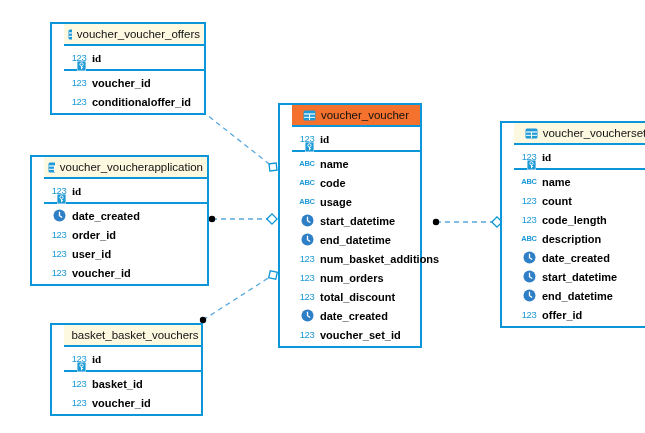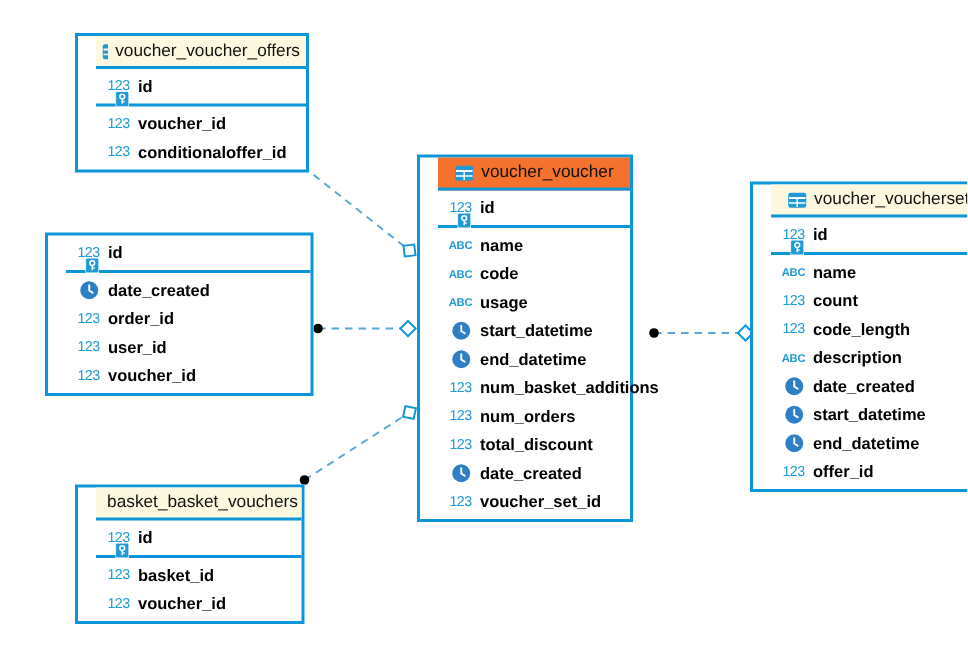--- a/index.html
+++ b/index.html
@@ -18,21 +18,21 @@
     background:var(--header-cream);border-bottom:2px solid var(--border-blue);
     padding:0 4px;font-size:11.5px;color:#111;white-space:nowrap;
   }
   .t-header.hl{background:var(--header-orange);}
   .t-section-pk{border-bottom:2px solid var(--border-blue);padding:2px 0;}
   .t-section-fields{padding:2px 0;}
   .col-row{
     display:flex;align-items:center;height:19px;padding:0 4px;
     font-size:11px;color:#000;white-space:nowrap;
   }
-  .col-row.pk .col-name{font-weight:bold;}
+  .col-row.pk .col-name{font-weight:bold;font-family:Liberation Serif, serif;}
   .icon-cell{
     position:relative;width:22px;min-width:22px;display:flex;
     align-items:center;justify-content:center;
   }
   .glyph-num{color:var(--icon-blue);font-size:9.5px;letter-spacing:-0.4px;line-height:1;}
   .glyph-str{color:var(--icon-blue);font-size:7.5px;font-weight:bold;letter-spacing:-0.2px;line-height:1;}
   .pk-badge{position:absolute;left:9px;top:8px;}
   .col-name{padding-left:2px;font-weight:bold;}
 </style>
 </head>
@@ -94,20 +94,29 @@
         </div>
         <div class="col-row">
           <span class="icon-cell">
             <span class="glyph-num">123</span>
           </span>
           <span class="col-name">conditionaloffer_id</span>
         </div>
       </div>
     </div>
     <div class="er-table" style="left: 30px; top: 155px; width: 179px;">
+      <div class="t-header">
+        <svg width="13" height="11">
+          <rect x="0.5" y="0.5" width="12" height="10" rx="1.5" fill="#1e9ad6"></rect>
+          <line x1="1" y1="4" x2="12" y2="4" stroke="#fff" stroke-width="1.2"></line>
+          <line x1="1" y1="7.3" x2="12" y2="7.3" stroke="#fff" stroke-width="1"></line>
+          <line x1="6.5" y1="4" x2="6.5" y2="10" stroke="#fff" stroke-width="1"></line>
+        </svg>
+        <span class="t-name">voucher_voucherapplication</span>
+      </div>
       <div class="t-section-pk">
         <div class="col-row pk">
           <span class="icon-cell">
             <span class="glyph-num">123</span>
             <svg width="9" height="10" class="pk-badge">
               <rect x="0" y="0" width="9" height="10" rx="1" fill="#1e9ad6" stroke="#fff" stroke-width="0.8"></rect>
               <circle cx="4.5" cy="3.4" r="1.6" fill="none" stroke="#fff" stroke-width="1"></circle>
               <path d="M4.5 4.8 V8.2 M4.5 6.6 H6.1" stroke="#fff" stroke-width="1" fill="none"></path>
             </svg>
           </span>

